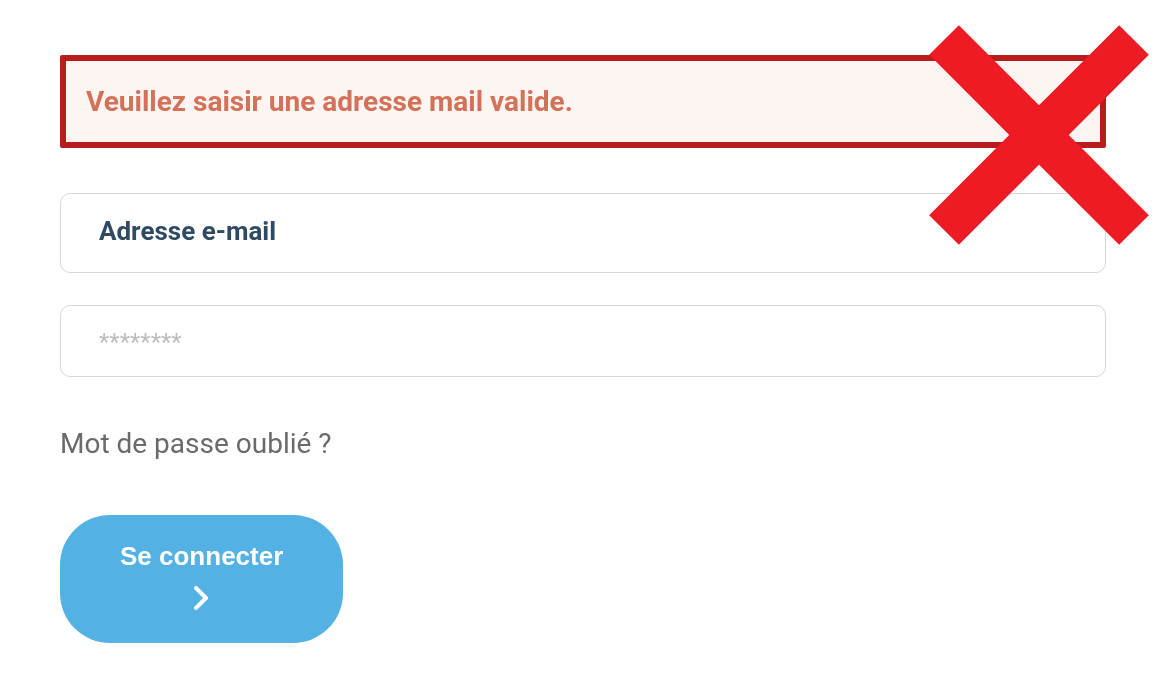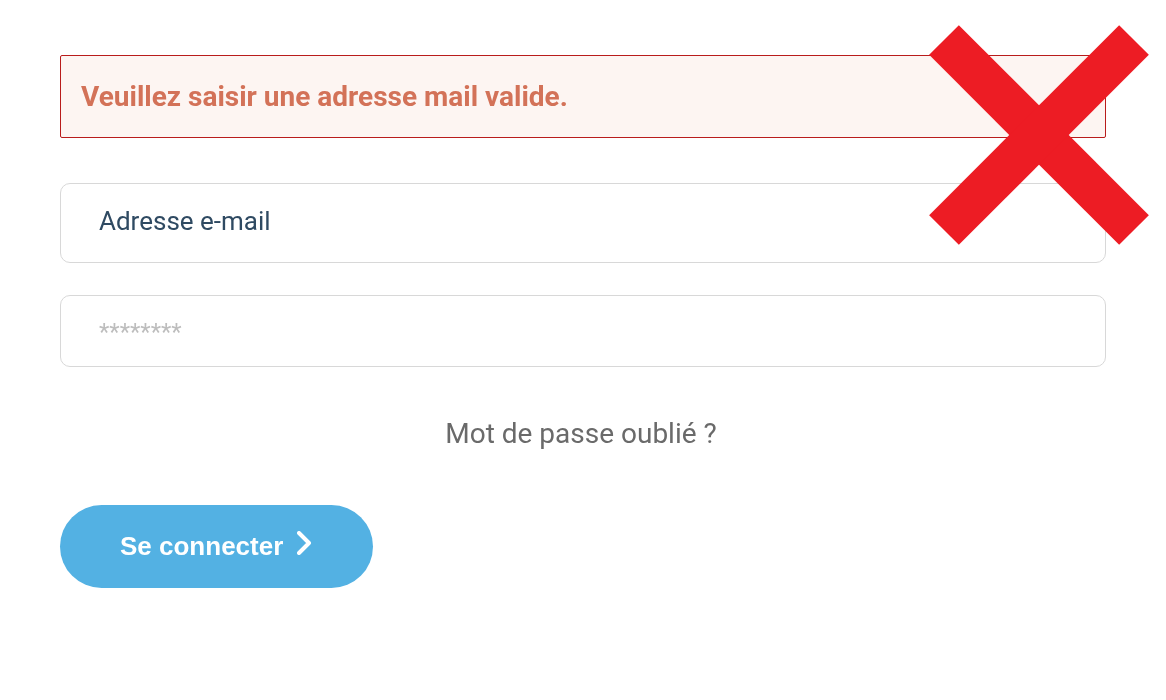--- a/index.html
+++ b/index.html
@@ -9,80 +9,81 @@
     }
     body {
       font-family: -apple-system, BlinkMacSystemFont, "Segoe UI", Roboto, Helvetica, Arial, sans-serif;
       background: #ffffff;
       width: 1166px;
       height: 700px;
       padding: 55px 60px 25px 60px;
       position: relative;
     }
     .alert {
-      border: 1px solid #b91c1c;
+      border: 6px solid #b91c1c;
       background: #fdf5f2;
       border-radius: 2px;
       padding: 24px 20px;
       margin-bottom: 45px;
     }
     .alert-text {
       color: #d37258;
       font-size: 28px;
       font-weight: 700;
     }
     .field-group {
       border: 1px solid #d8d8d8;
       border-radius: 10px;
       padding: 22px 38px 20px 38px;
       margin-bottom: 32px;
     }
     .field-label {
       color: #2f4a62;
       font-size: 26px;
-      font-weight: 400;
+      font-weight: 700;
       margin-bottom: 6px;
       display: block;
     }
     .field-input {
       border: none;
       outline: none;
       font-size: 24px;
       color: #3f3f3f;
       font-weight: 400;
       width: 100%;
       background: transparent;
       font-family: inherit;
     }
     .field-input::placeholder {
       color: #bdbdbd;
     }
     .forgot-link {
       display: block;
-      text-align: center;
+      text-align: left;
       color: #6a6a6a;
       font-size: 28px;
       font-weight: 400;
       text-decoration: none;
       margin-top: 50px;
       margin-bottom: 55px;
       padding-right: 4px;
     }
     .login-button {
       background: #53b1e3;
       color: #ffffff;
       border: none;
       border-radius: 50px;
       padding: 26px 60px;
       font-size: 26px;
       font-weight: 700;
       cursor: pointer;
       display: inline-flex;
       align-items: center;
       gap: 14px;
+      flex-direction: column;
     }
     .chevron-right {
       display: inline-block;
     }
     .cross-icon {
       position: absolute;
       top: 10px;
       right: 2px;
       width: 250px;
       height: 250px;

